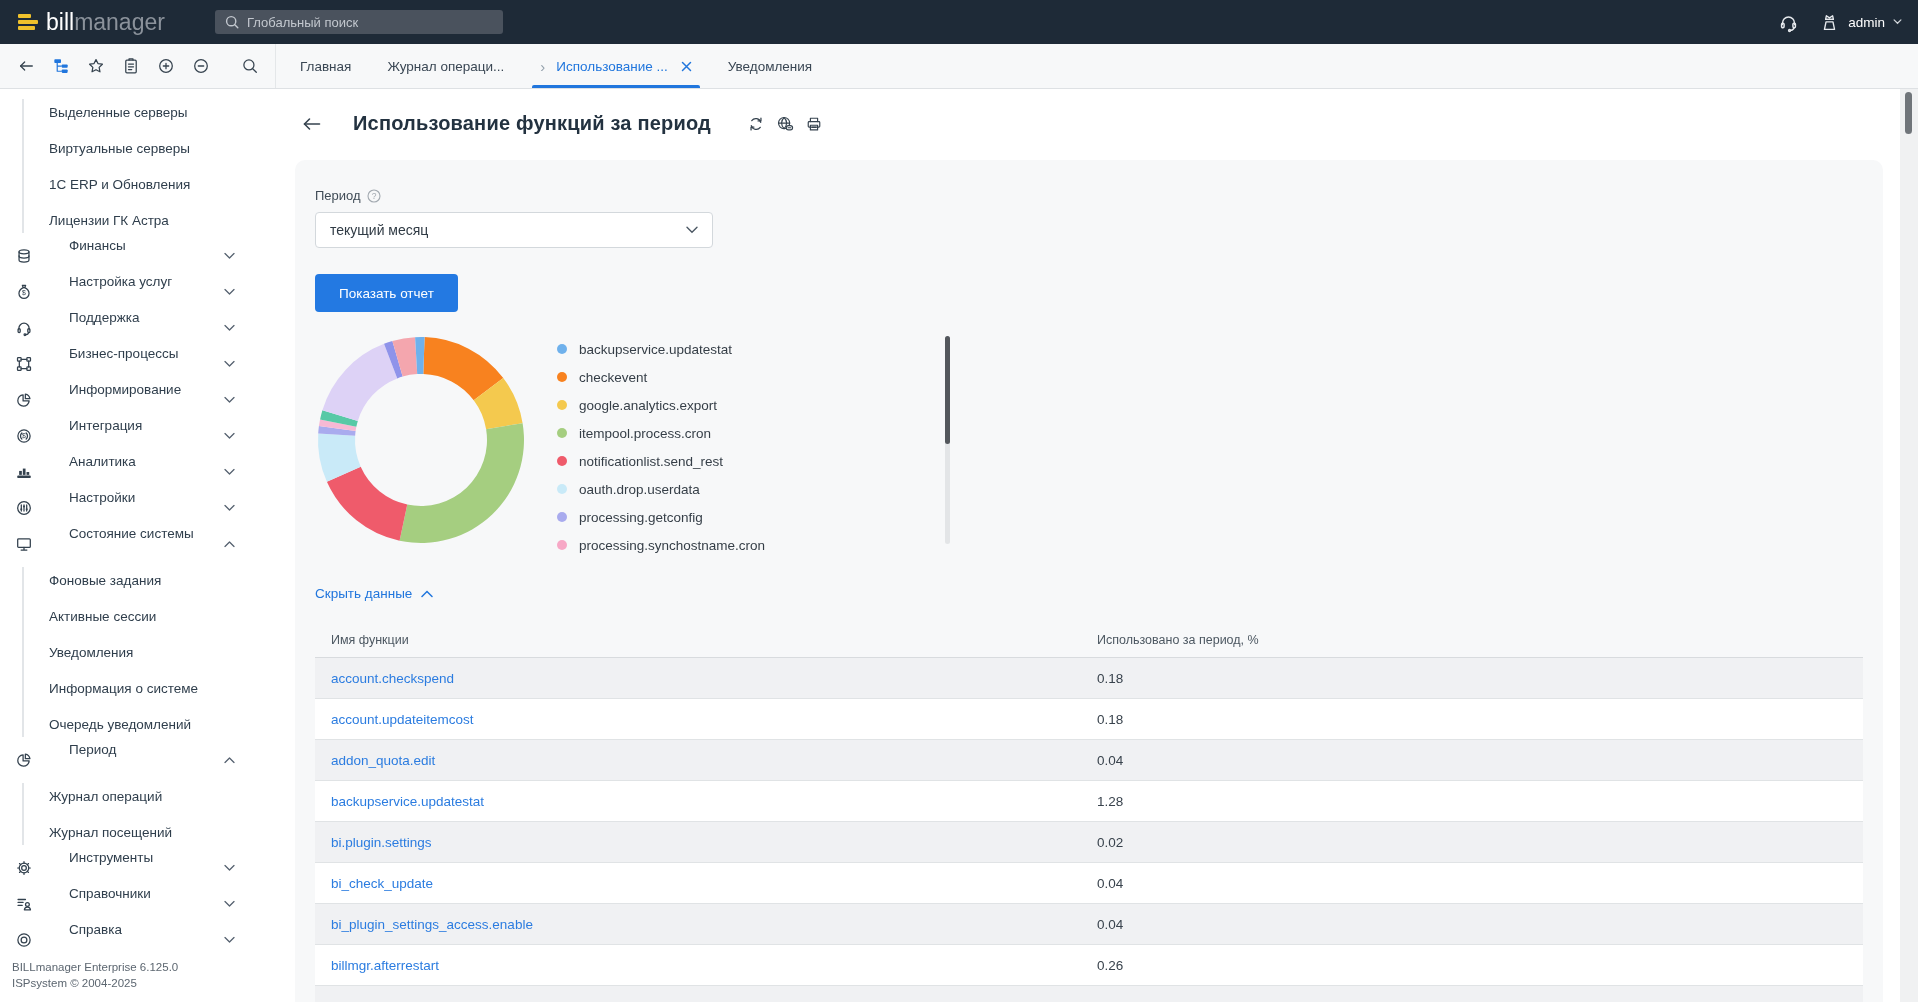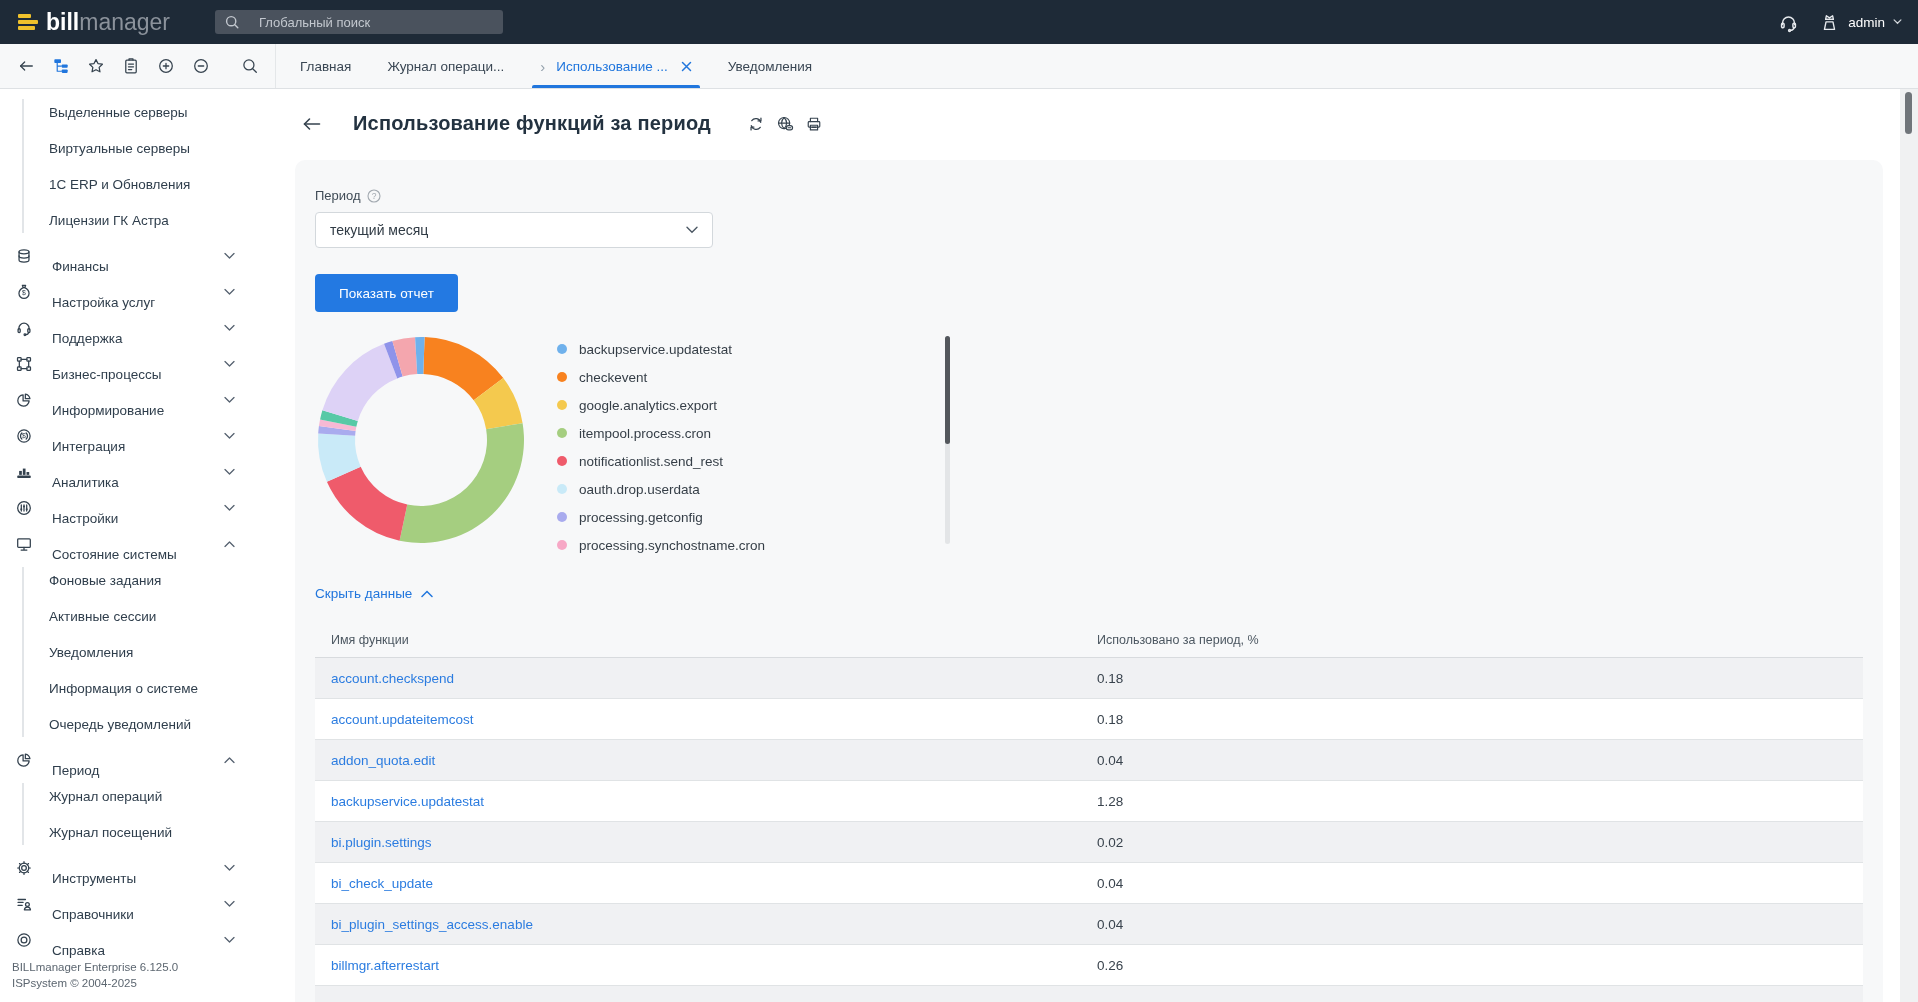--- a/index.html
+++ b/index.html
@@ -5,43 +5,43 @@
   html,body{margin:0;padding:0}
   body{width:1918px;height:1002px;position:relative;overflow:hidden;background:#fff;
        font-family:"Liberation Sans",sans-serif;-webkit-font-smoothing:antialiased;color:#2f3e4c}
   
   .topbar{position:absolute;top:0;left:0;right:0;height:44px;background:#1e2a37;display:flex;align-items:center}
   .logo{display:flex;align-items:center;gap:8px;margin-left:18px}
   .logo-mark{display:flex;flex-direction:column;gap:2px}
   .logo-mark span{display:block;height:4px;border-radius:1px;background:#f0c22c}
   .logo-mark .b1{width:13px}.logo-mark .b2{width:20px}.logo-mark .b3{width:17px}
   .logo-text{font-size:23px;line-height:1}
-  .logo-text b{color:#fff;font-weight:bold}
+  .logo-text b{color:#fff;font-weight:normal}
   .logo-text i{color:#8b929b;font-style:normal;font-weight:400}
   .search{position:absolute;left:215px;top:10px;width:268px;height:24px;background:#4a525d;border-radius:3px;
-          display:flex;align-items:center;gap:20px;padding:0 10px;font-size:13px;color:#c3c8cf}
+          display:flex;align-items:center;gap:8px;padding:0 10px;font-size:13px;color:#c3c8cf}
   .topbar-right{position:absolute;right:16px;top:0;height:44px;display:flex;align-items:center;gap:20px;color:#e7eaee}
   .user-chip{display:flex;align-items:center;gap:8px}
   .user-chip .uname{font-size:13.5px;color:#fff}
   
   .subbar{position:absolute;top:44px;left:0;right:0;height:44px;background:#f7f8f9;border-bottom:1px solid #dee1e4;display:flex}
   .subbar-tools{width:263px;flex:0 0 263px;border-right:1px solid #e4e7e9;display:flex;align-items:center;padding-left:12px;gap:8px}
   .tool{width:27px;height:27px;display:flex;align-items:center;justify-content:center;color:#36434f;cursor:pointer}
   .tool.active{color:#2176dd}
   .tool.push{margin-left:14px}
   .tabs{display:flex;align-items:stretch;padding-left:24px;gap:36px;height:100%}
   .tab{display:flex;align-items:center;font-size:13.5px;color:#3a4754;position:relative;cursor:pointer}
   .tab.active{color:#2176dd}
   .tab.active::after{content:'';position:absolute;left:-8px;right:-8px;bottom:0;height:3px;background:#2176dd;border-radius:2px 2px 0 0}
   .tab-chevron{color:#93a0ac;margin-right:11px;font-size:15px}
   .tab-close{margin-left:13px;display:flex;align-items:center;color:#2176dd}
   
   .sidebar{position:absolute;top:89px;left:0;width:283px;bottom:0;background:#fff;overflow:hidden}
   .side-list{padding-top:5px}
-  .side-item{height:36px;display:flex;align-items:flex-end;font-size:13.5px;color:#2f3e4c;position:relative;padding-left:52px;cursor:pointer}
+  .side-item{height:36px;display:flex;align-items:flex-start;font-size:13.5px;color:#2f3e4c;position:relative;padding-left:69px;cursor:pointer}
   .side-item .s-icon{position:absolute;left:15px;top:50%;transform:translateY(-50%);display:flex;color:#33414e}
   .side-item .s-chev{position:absolute;right:48px;top:50%;transform:translateY(-50%);color:#566270;display:flex}
   .side-item .s-chev.up{transform:translateY(-50%) rotate(180deg)}
   .side-sub-group{position:relative}
   .side-sub-group::before{content:'';position:absolute;left:22px;top:5px;bottom:5px;width:2px;background:#e2e5e8}
   .side-sub{height:36px;display:flex;align-items:center;padding-left:49px;font-size:13.5px;color:#2f3e4c;cursor:pointer}
   .side-footer{position:absolute;left:12px;bottom:10px;font-size:11.5px;color:#5c6670;line-height:1.45}
   
   .main{position:absolute;top:89px;left:283px;right:18px;bottom:0;background:#fff}
   .title-row{display:flex;align-items:center;margin:23px 0 0 17px;gap:30px}

